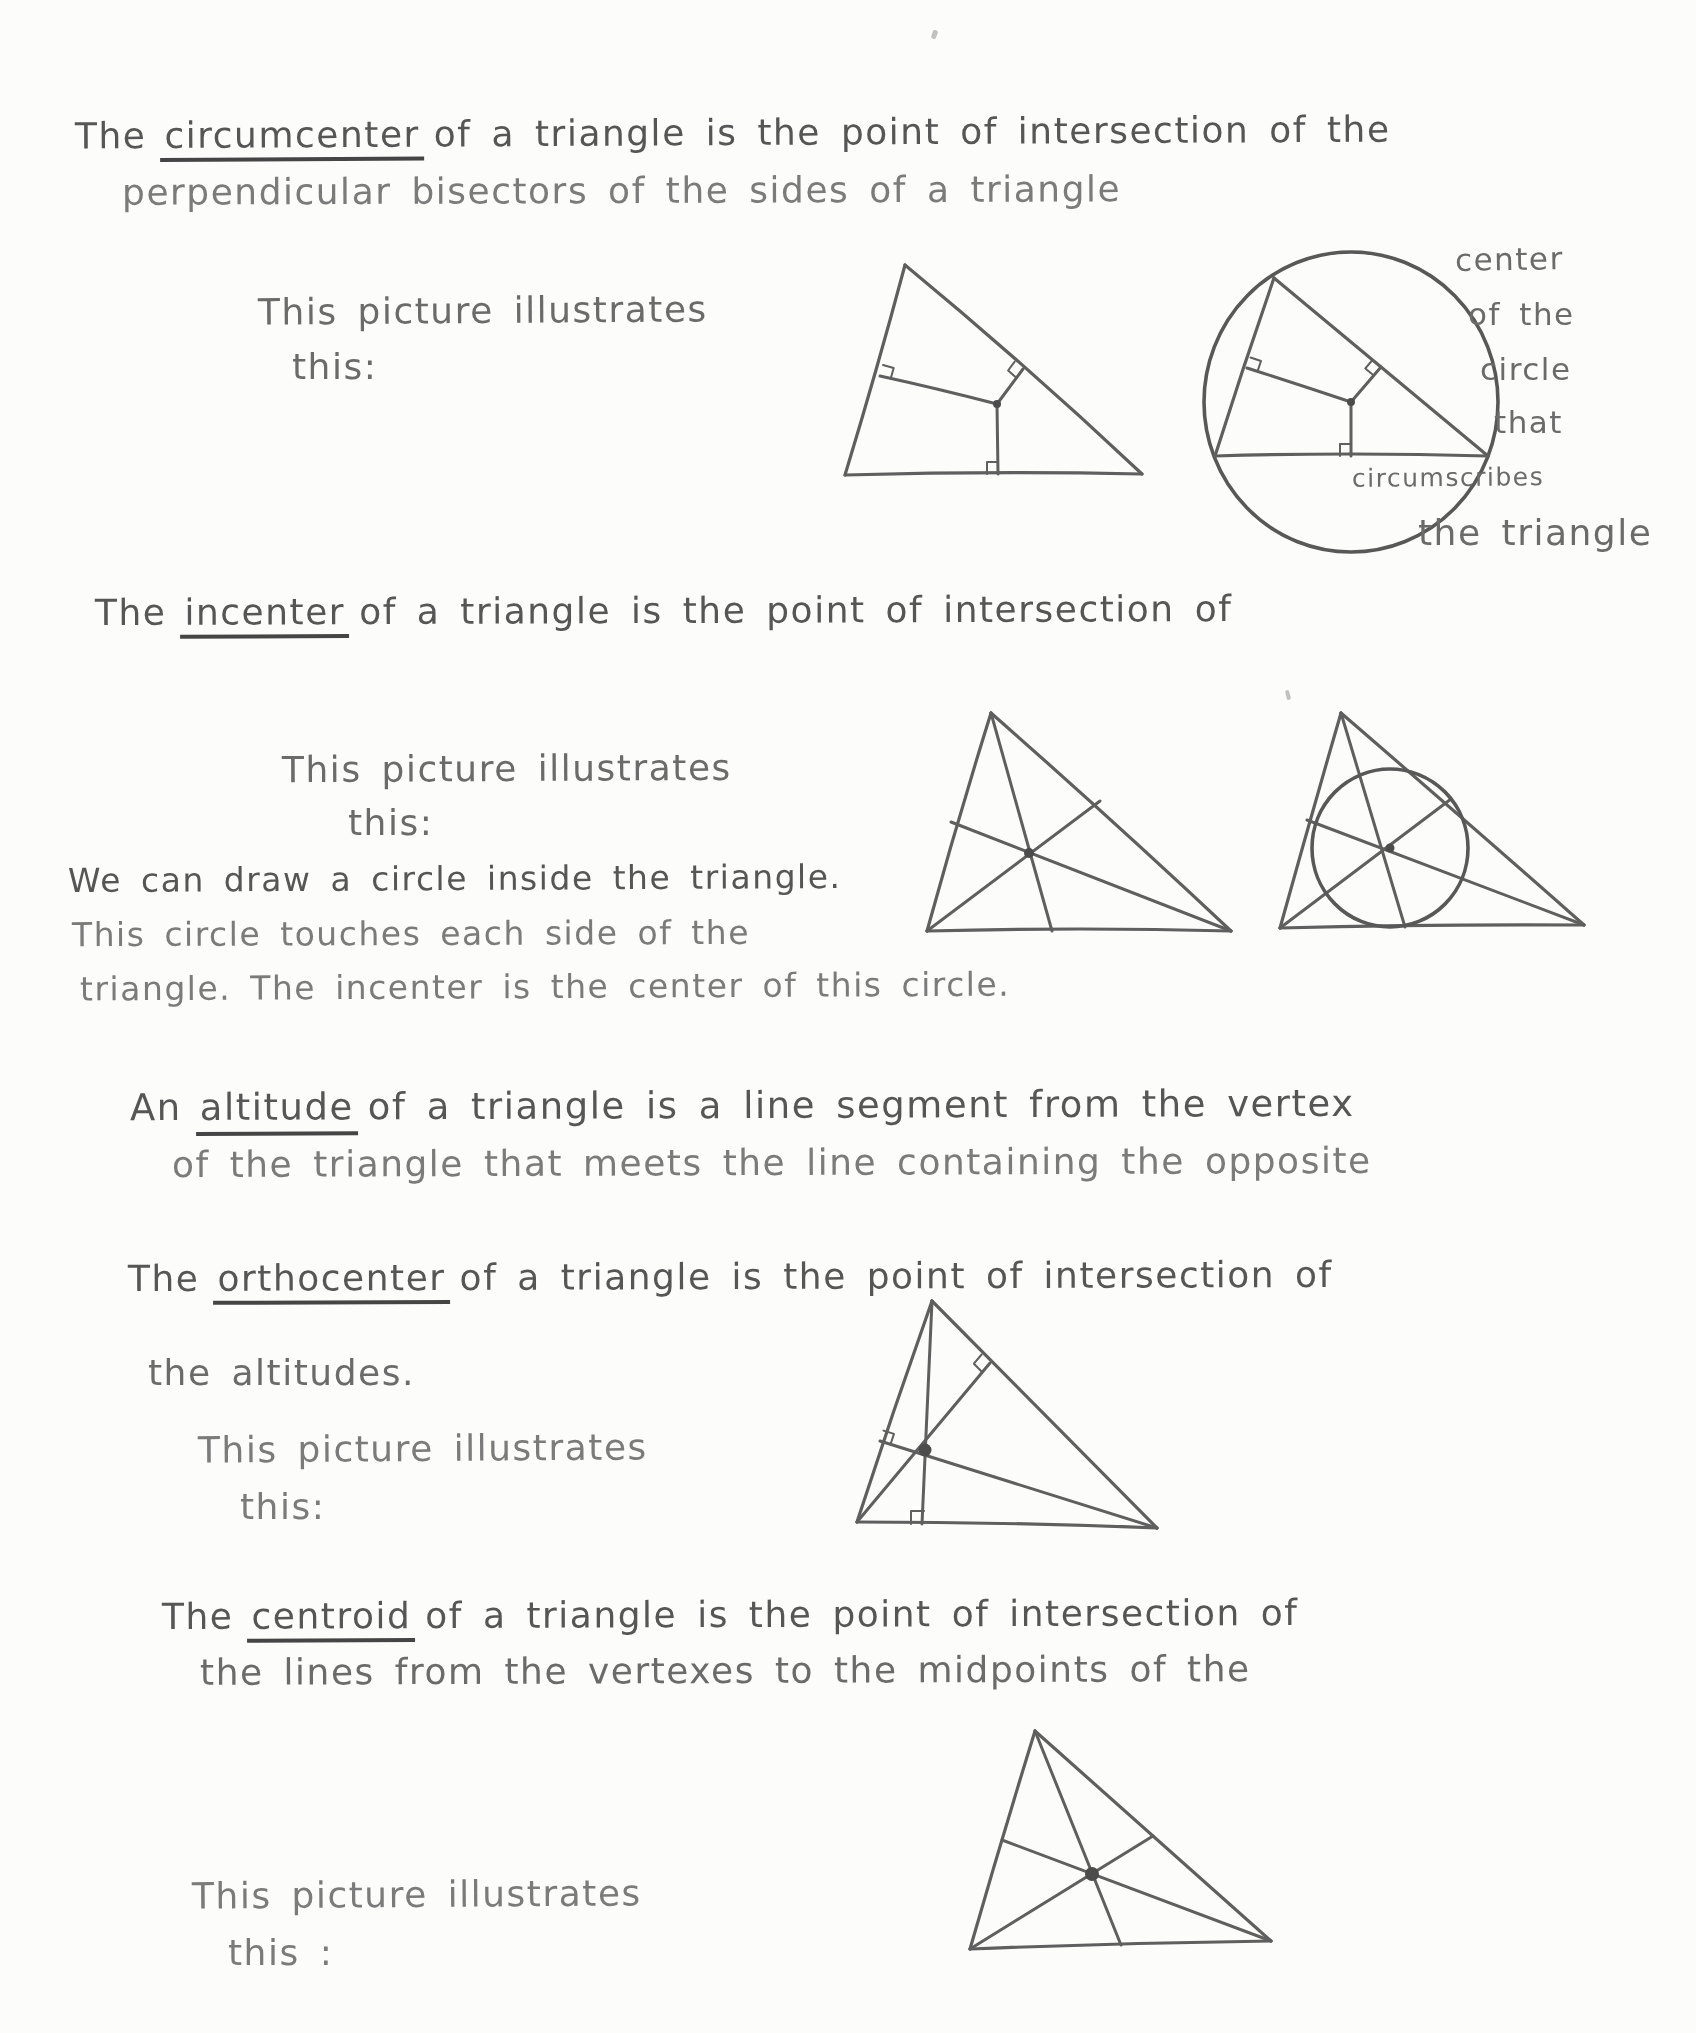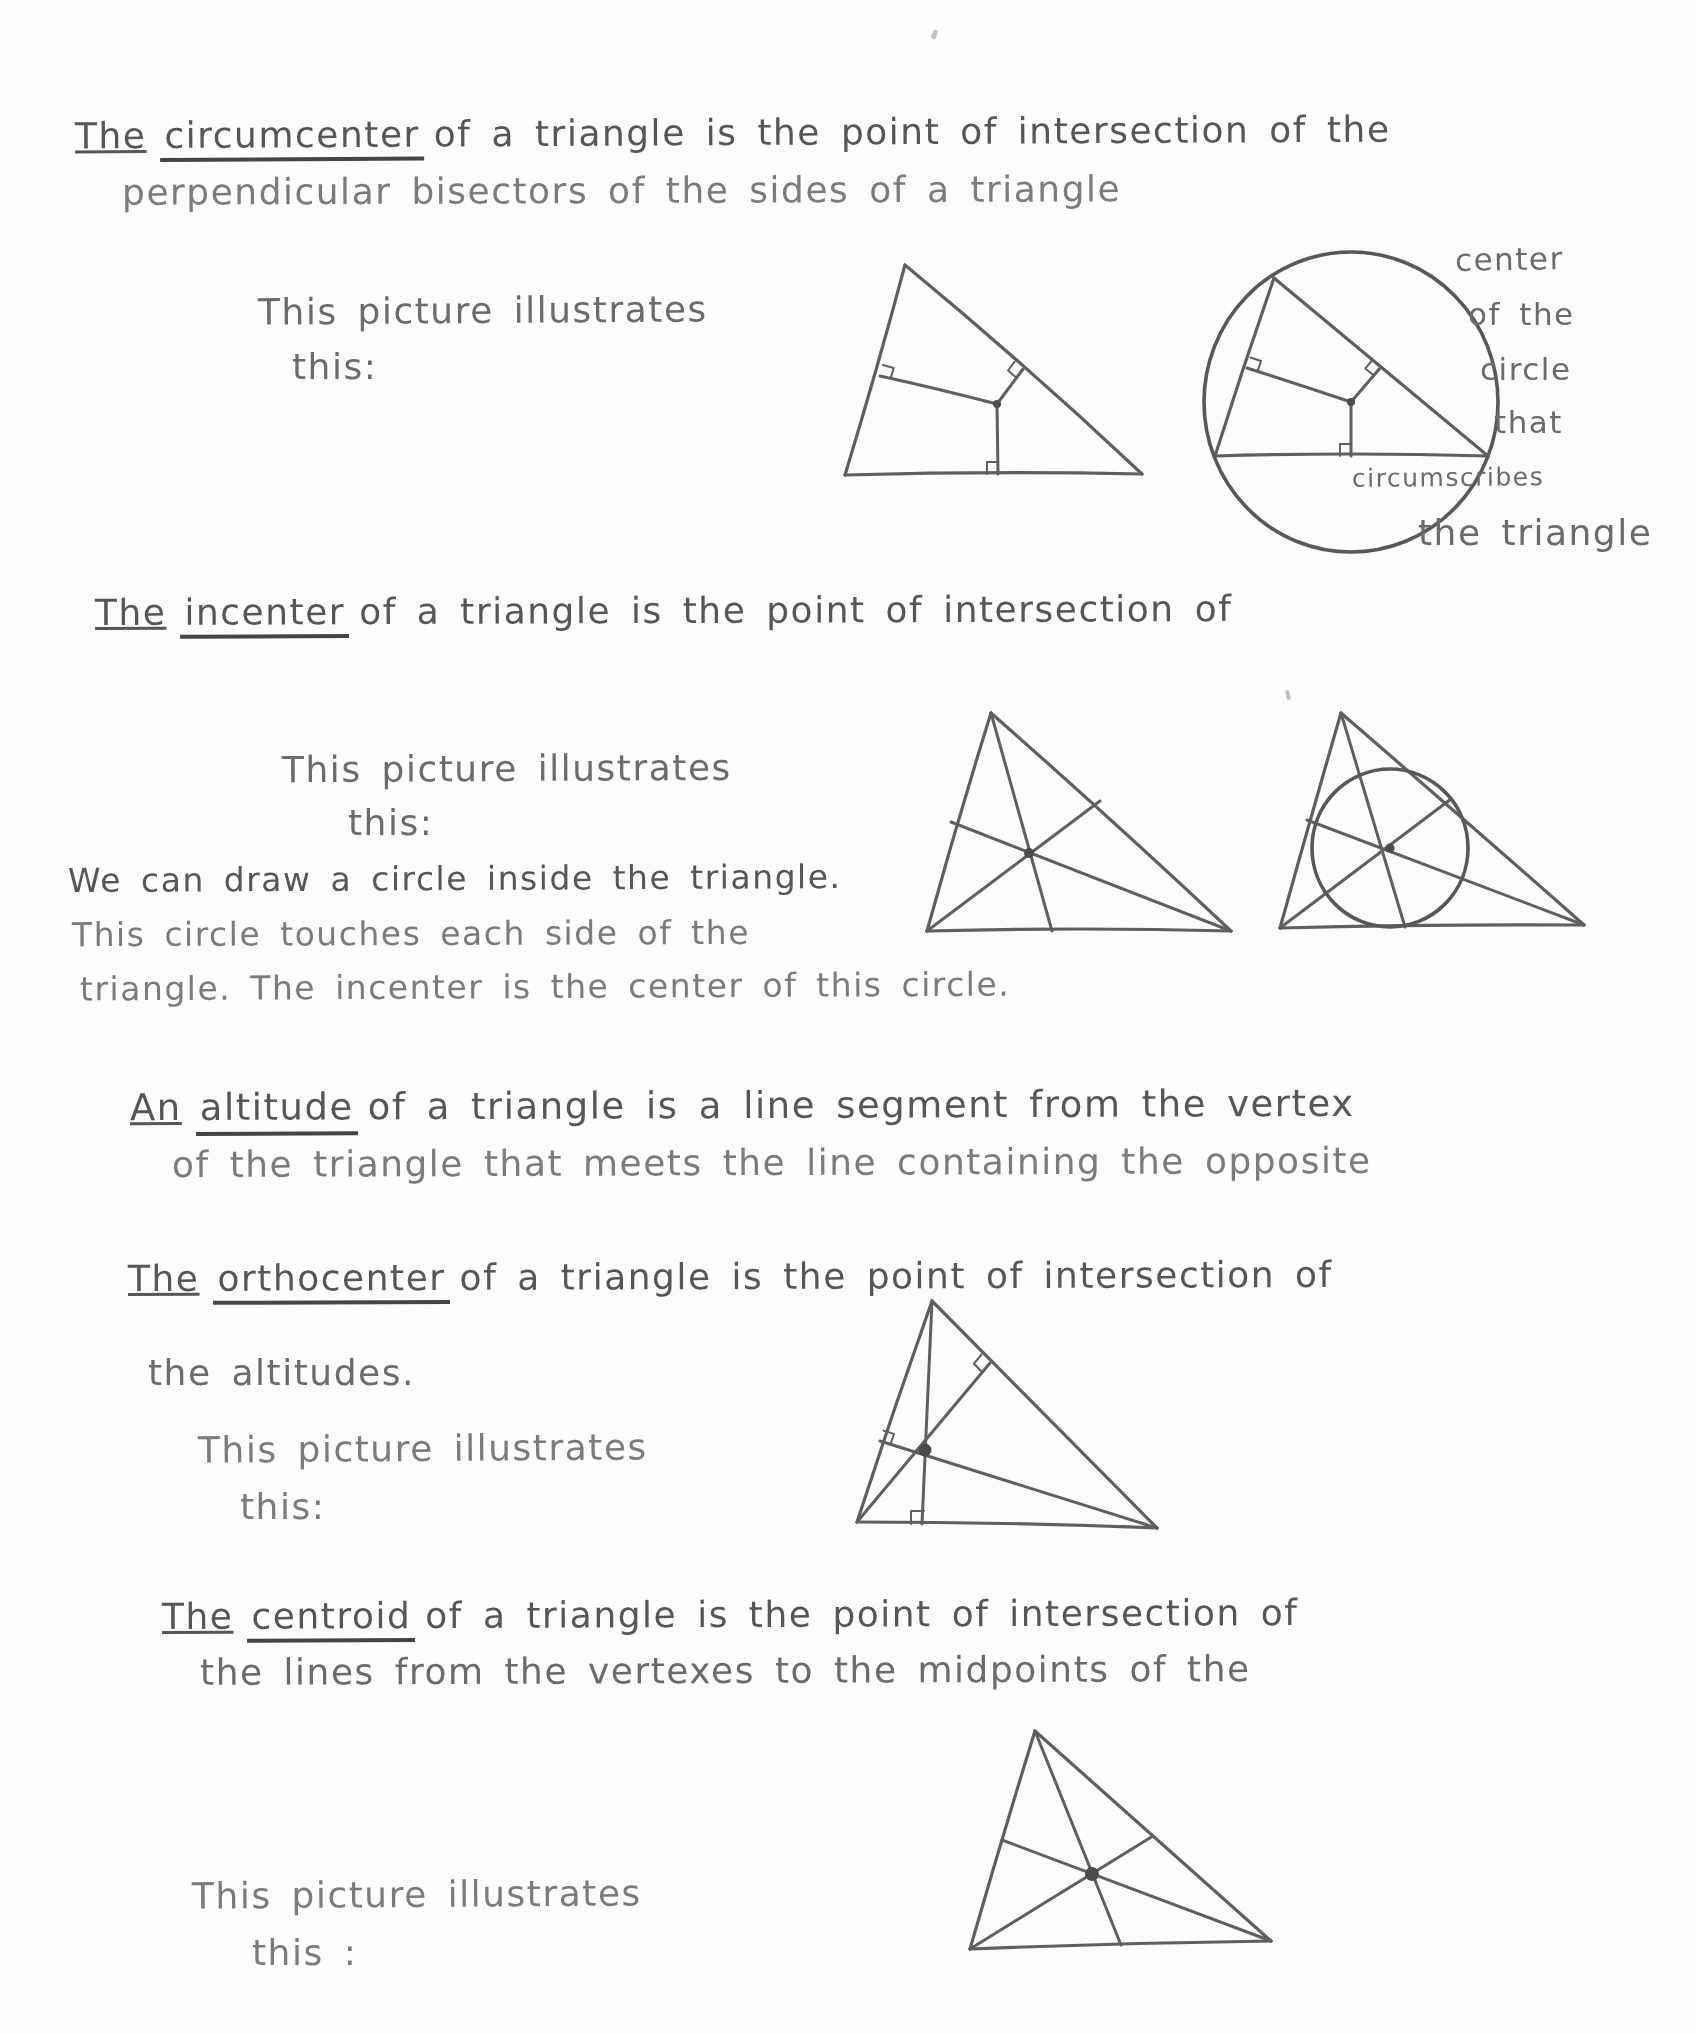--- a/index.html
+++ b/index.html
@@ -25,21 +25,21 @@
   .fs33{font-size:33px;}
   .fs31{font-size:31px;}
   .fs29{font-size:36px;}
   .fs25{font-size:25px;}
   .term{
     border-bottom:4px solid #454545;
     padding:0 4px 2px 4px;
     margin:0 10px;
     display:inline-block;
   }
-  .pfx{margin-right:4px;text-decoration:underline;}
+  .pfx{margin-right:4px;}
   .sketch{position:absolute;}
   .sketch path, .sketch ellipse, .sketch circle{
     fill:none;
     stroke:#5f5f5f;
     stroke-linecap:round;
     stroke-linejoin:round;
   }
   .sketch .side{stroke-width:3.2;}
   .sketch .cev{stroke-width:3;}
   .sketch .sq{stroke-width:2;}
@@ -154,21 +154,21 @@
     <path class="sq" d="M43.5,137.6 L54,140.9 L50.5,151.3"></path>
     <circle class="dot" cx="85" cy="157" r="6.5"></circle>
   </svg>
 
   <div class="hw fs36 ink1" style="left:162px;top:1594px;transform:rotate(-0.2deg);">
     <span class="pfx">The</span><span class="term">centroid</span><span>of a triangle is the point of intersection of</span>
   </div>
   <div class="hw fs36 ink2" style="left:200px;top:1650px;transform:rotate(-0.2deg);">the lines from the vertexes to the midpoints of the</div>
 
   <div class="hw fs36 ink3" style="left:192px;top:1874px;transform:rotate(-0.4deg);">This picture illustrates</div>
-  <div class="hw fs36 ink3" style="left:252px;top:1932px;">this :</div>
+  <div class="hw fs36 ink3" style="left:228px;top:1932px;">this :</div>
 
   <svg class="sketch" width="330" height="245" viewBox="0 0 330 245" style="left:955px;top:1713px;">
     <path class="side" d="M80,18 Q46,128 15,236"></path>
     <path class="side" d="M80,18 Q200,125 316,228"></path>
     <path class="side" d="M15,236 Q165,230 316,228"></path>
     <path class="cev" d="M80,18 L166,232"></path>
     <path class="cev" d="M15,236 L198,123"></path>
     <path class="cev" d="M316,228 L47,127"></path>
     <circle class="dot" cx="137" cy="161" r="7"></circle>
   </svg>

